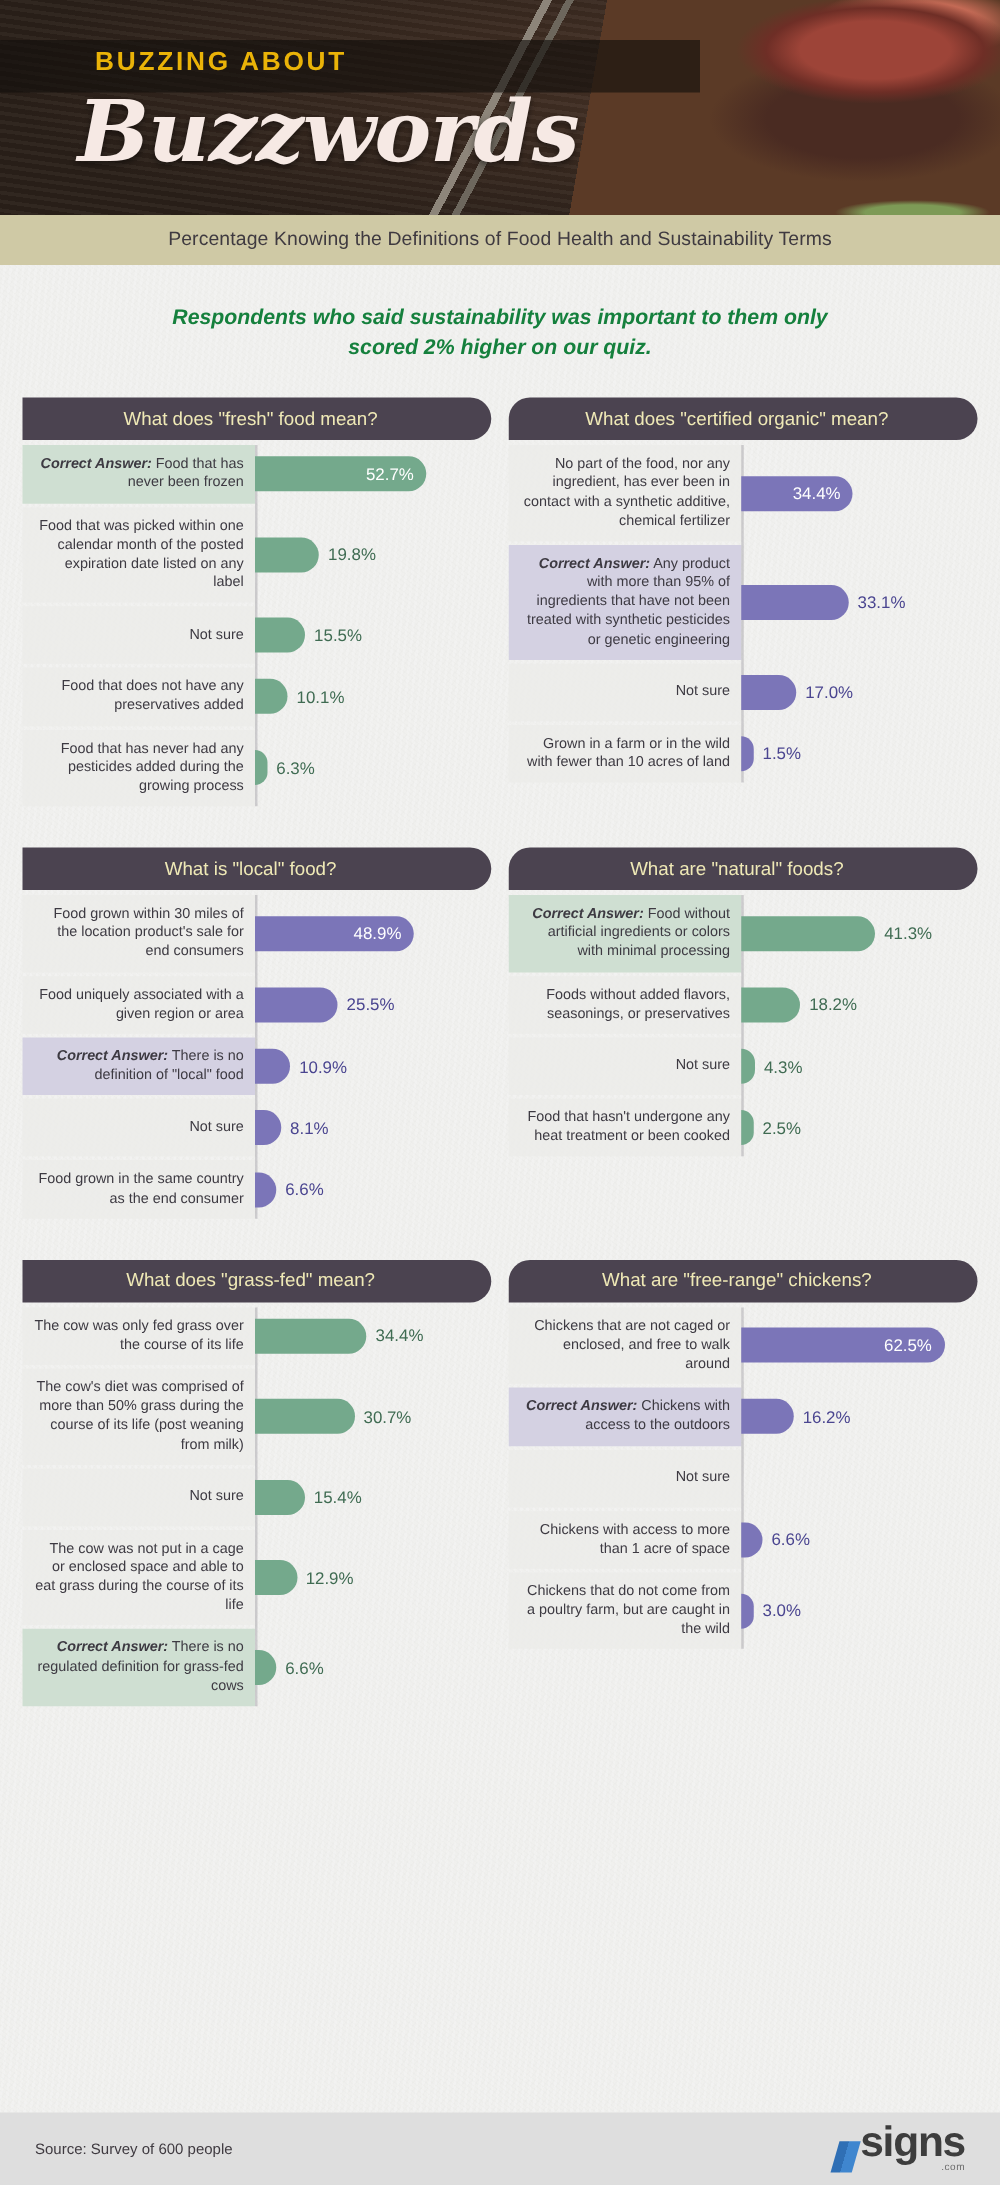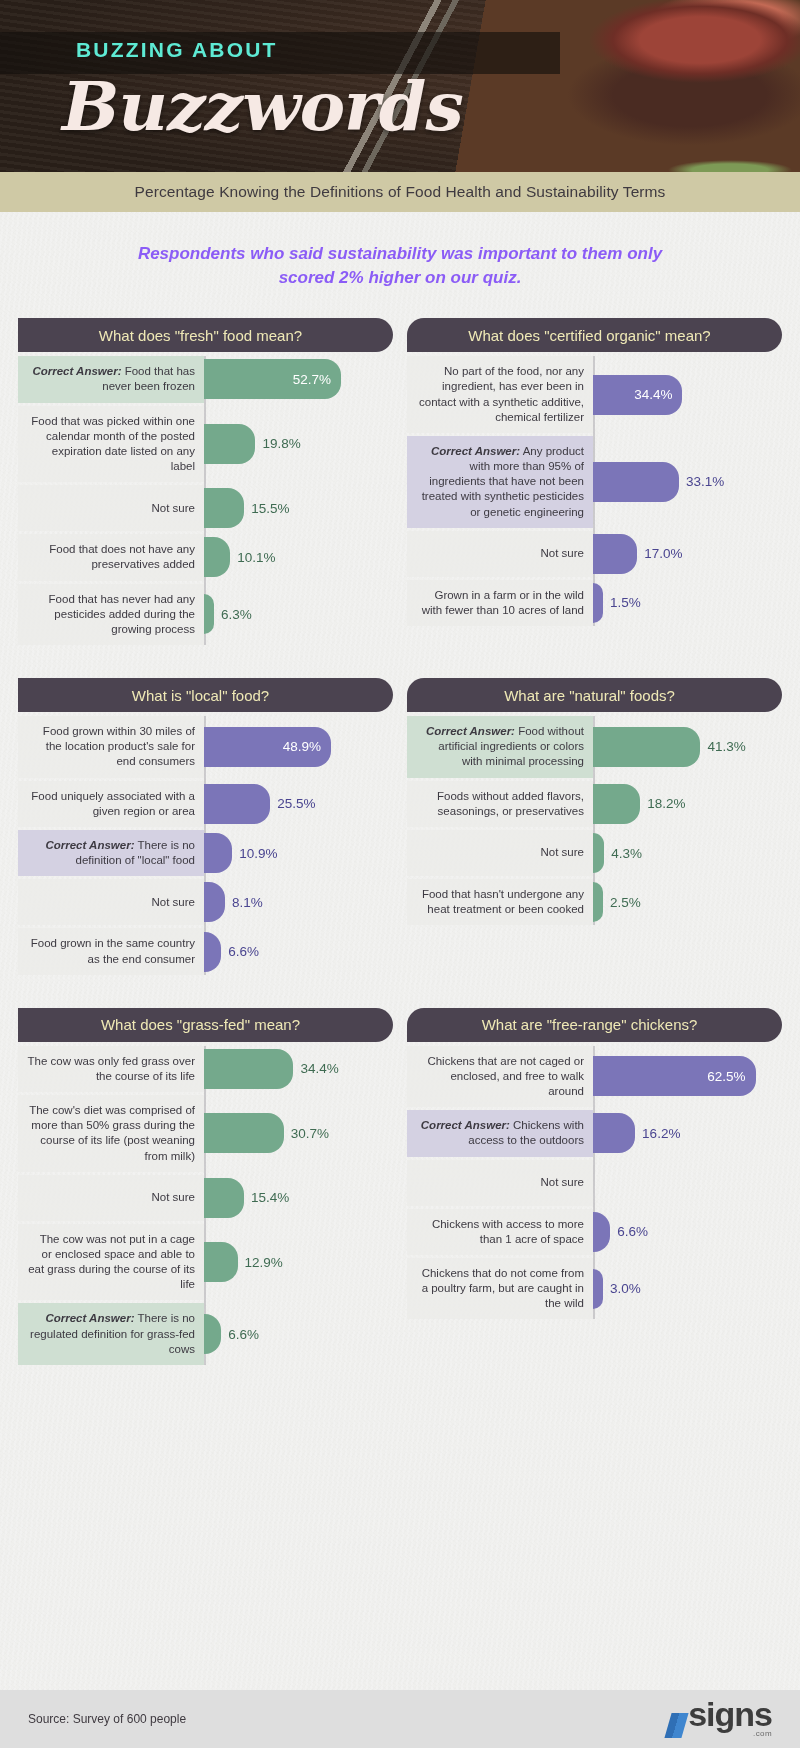--- a/index.html
+++ b/index.html
@@ -61,41 +61,41 @@
       radial-gradient(ellipse at 80% 30%, #4a3428 0%, #2a2019 70%),
       linear-gradient(135deg,#3a2d26 0%,#241c18 55%,#181310 100%);
   }
   .hero-top-bar {
     position:absolute; left:0; top:32px; width:560px; height:42px;
     background:rgba(18,14,12,.62);
   }
   .kicker {
     position:absolute; left:76px; top:38px;
     font-size:21px; font-weight:bold; letter-spacing:2.2px;
-    color:#5eead4;
+    color:#eab308;
   }
   .script {
     position:absolute; left:62px; top:66px;
     font-family:"DejaVu Serif", serif;
     font-style:italic; font-weight:bold;
     font-size:68px; color:#f6e9e4;
     letter-spacing:-1px;
     text-shadow:0 2px 5px rgba(0,0,0,.45);
   }
   .subbar {
     position:absolute; left:0; bottom:0; width:100%; height:40px;
     background:#cfc9a5; display:flex; align-items:center; justify-content:center;
   }
   .subbar span { font-size:15.5px; color:#3f3a40; letter-spacing:.1px; }
 
   
   .intro {
     text-align:center; padding:30px 110px 8px;
     font-size:17px; font-style:italic; font-weight:bold;
-    color:#8b5cf6; line-height:1.42;
+    color:#15803d; line-height:1.42;
   }
 
   
   .grid {
     display:grid; grid-template-columns:1fr 1fr;
     column-gap:14px; row-gap:30px;
     padding:20px 18px 0 18px;
   }
   .block { position:relative; }
   .block-title {
@@ -117,21 +117,21 @@
     display:flex; align-items:center; justify-content:flex-end;
     text-align:right; padding:8px 9px;
     font-size:11.5px; line-height:1.32; color:#3d3a42;
     background:rgba(235,235,233,.82);
   }
   .row.correct-green .lbl { background:#cfdfd2; }
   .row.correct-purple .lbl { background:#d4d1e2; }
   .row .lbl em { font-style:italic; font-weight:bold; }
   .barwrap { flex:1; display:flex; align-items:center; position:relative; }
   .bar {
-    height:40px; border-radius:0 16px 16px 0;
+    height:28px; border-radius:0 16px 16px 0;
     display:flex; align-items:center; justify-content:flex-end;
     padding-right:10px; color:#fff; font-size:13.5px;
     min-width:7px;
   }
   .g .bar { background:#74a98c; }
   .p .bar { background:#7b75b8; }
   .val-out { font-size:13.5px; padding-left:7px; }
   .g .val-out { color:#3f6b52; }
   .p .val-out { color:#4a4590; }
 

